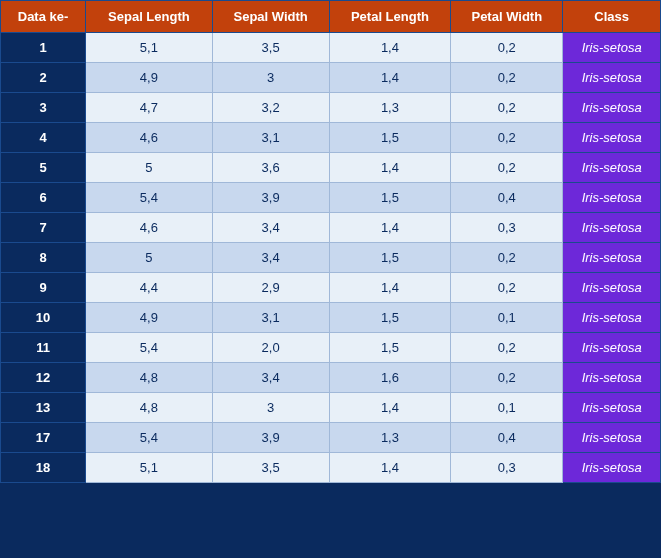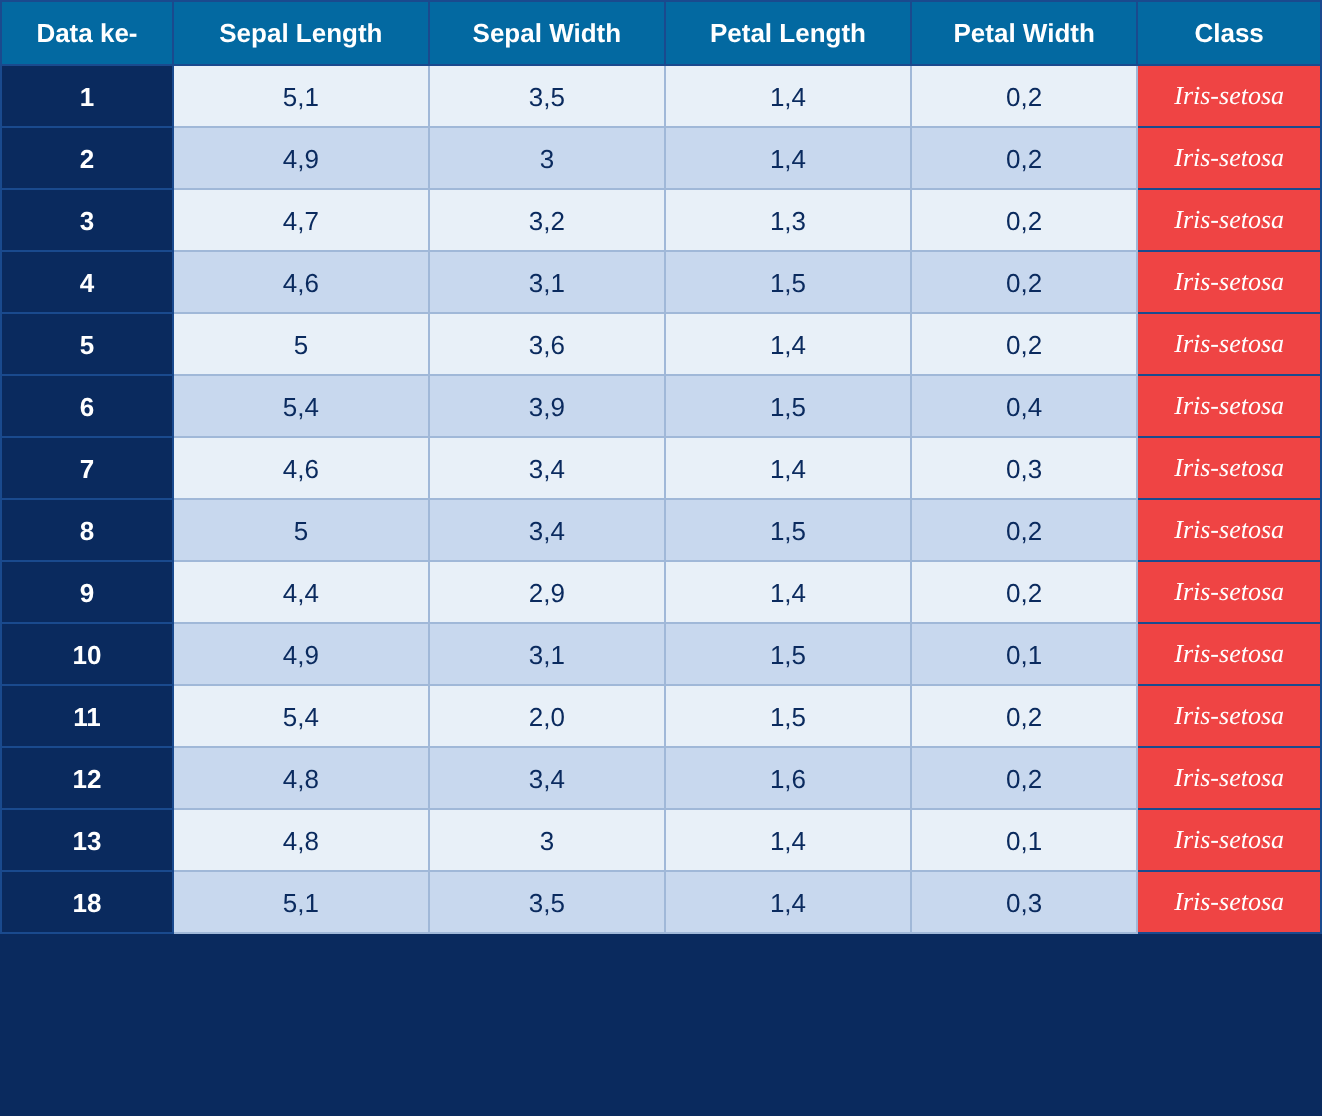--- a/index.html
+++ b/index.html
@@ -11,21 +11,21 @@
       font-family: Arial, sans-serif;
       background: #0a2a5e;
       width: 661px;
       min-height: 558px;
     }
     table {
       width: 661px;
       border-collapse: collapse;
     }
     thead tr th {
-      background-color: #0369a1;
+      background-color: #c2410c;
       color: #ffffff;
       font-weight: bold;
       font-size: 13px;
       padding: 8px 6px;
       text-align: center;
       border: 1px solid #1a4a8e;
     }
     tbody tr:nth-child(odd) td {
       background-color: #e8f0f8;
     }
@@ -39,25 +39,24 @@
       text-align: center;
       border: 1px solid #a0b8d8;
     }
     tbody tr td:first-child {
       font-weight: bold;
       background-color: #0a2a5e;
       color: #ffffff;
       border: 1px solid #1a4a8e;
     }
     tbody tr td:last-child {
-      background-color: #ef4444;
+      background-color: #6d28d9;
       color: #ffffff;
       font-style: italic;
       border: 1px solid #1a4a8e;
-      font-family: Liberation Serif, serif;
     }
   </style>
 </head>
 <body>
 
 <table>
   <thead>
     <tr>
       <th>Data ke-</th>
       <th>Sepal Length</th>
@@ -166,20 +165,28 @@
       </tr>
       <tr>
         <td>13</td>
         <td>4,8</td>
         <td>3</td>
         <td>1,4</td>
         <td>0,1</td>
         <td>Iris-setosa</td>
       </tr>
       <tr>
+        <td>17</td>
+        <td>5,4</td>
+        <td>3,9</td>
+        <td>1,3</td>
+        <td>0,4</td>
+        <td>Iris-setosa</td>
+      </tr>
+      <tr>
         <td>18</td>
         <td>5,1</td>
         <td>3,5</td>
         <td>1,4</td>
         <td>0,3</td>
         <td>Iris-setosa</td>
       </tr>
     </tbody>
 </table>
 

